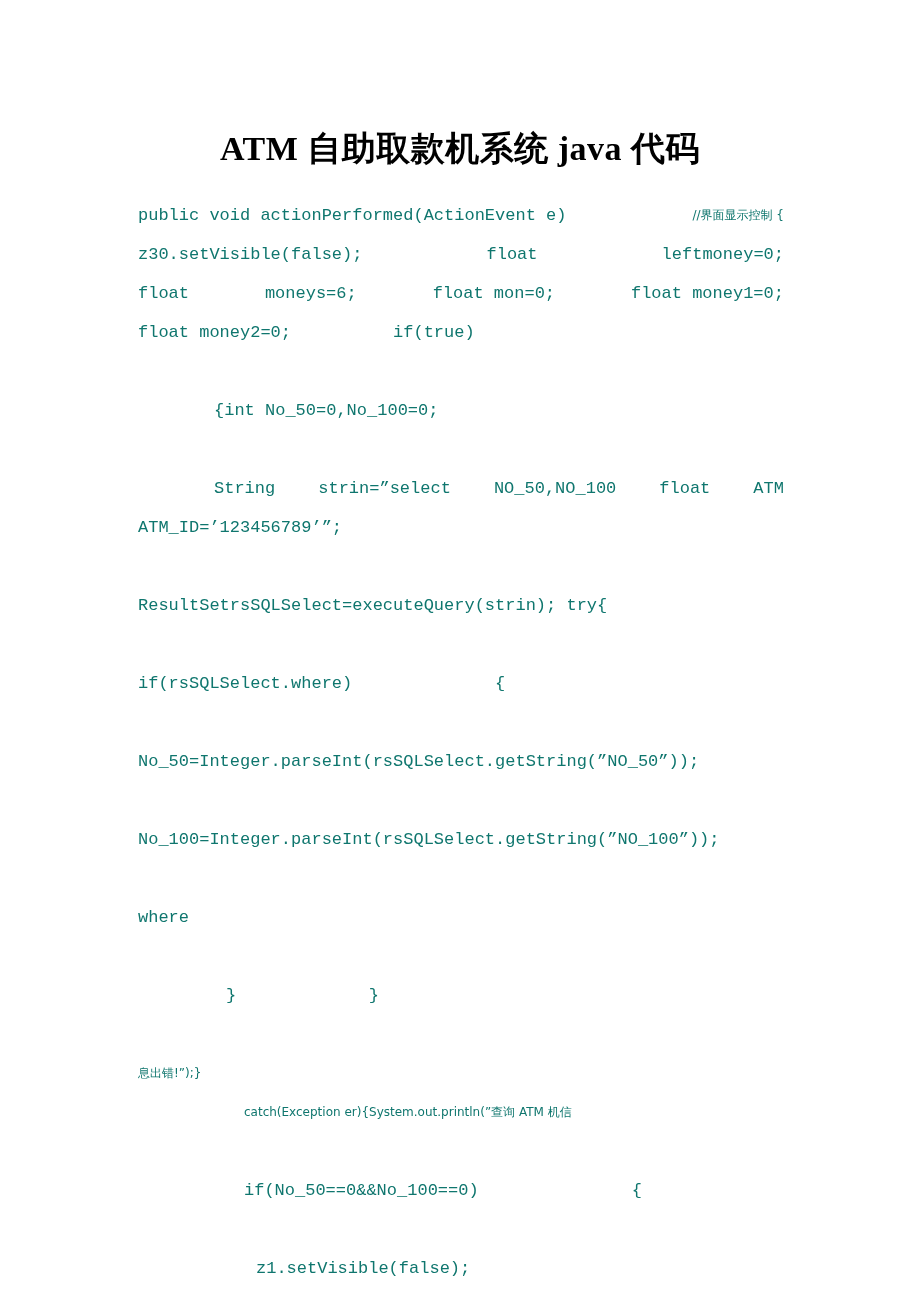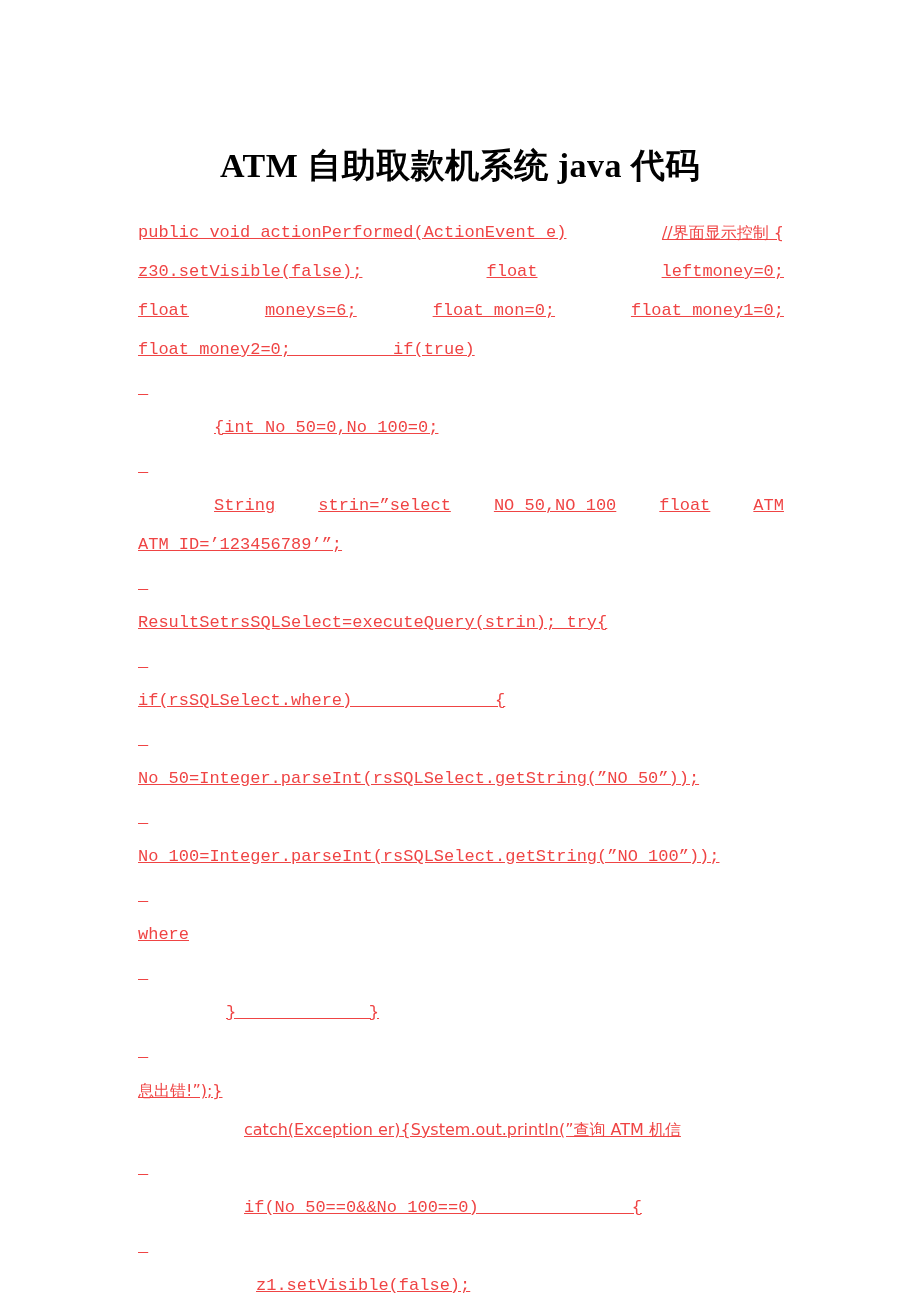--- a/index.html
+++ b/index.html
@@ -13,21 +13,21 @@
     position: relative;
     overflow: hidden;
     font-family: "Liberation Mono", "DejaVu Sans Mono", monospace;
     color: #000000;
     -webkit-font-smoothing: antialiased;
   }
 
   .page {
     position: absolute;
     left: 0;
-    top: 17px;
+    top: 0;
     width: 920px;
     height: 1090px;
     background: #ffffff;
   }
 
   .doc-title {
     position: absolute;
     left: 0;
     top: 104px;
     width: 920px;
@@ -46,44 +46,43 @@
     left: 138px;
     top: 196px;
     width: 646px;
   }
 
   .code-line {
     font-family: "Liberation Mono", "DejaVu Sans Mono", monospace;
     font-size: 17px;
     line-height: 39px;
     height: 39px;
-    color: #ef4444;
+    color: #0f766e;
     white-space: pre;
     letter-spacing: 0px;
-    text-decoration: underline;
   }
 
   
   .code-line.justify {
     display: flex;
     justify-content: space-between;
     white-space: pre;
   }
   .code-line.justify > span {
     white-space: pre;
     display: inline-block;
   }
 
   .code-line.blank {
     height: 39px;
   }
 
   .seg-cn {
     font-family: "DejaVu Sans", "Liberation Sans", sans-serif;
-    font-size: 16px;
+    font-size: 12px;
   }
 
   
   .ind-1 { padding-left: 76px; }
   .ind-2 { padding-left: 88px; }
   .ind-3 { padding-left: 106px; }
   .ind-4 { padding-left: 118px; }
 </style>
 </head>
 <body>

